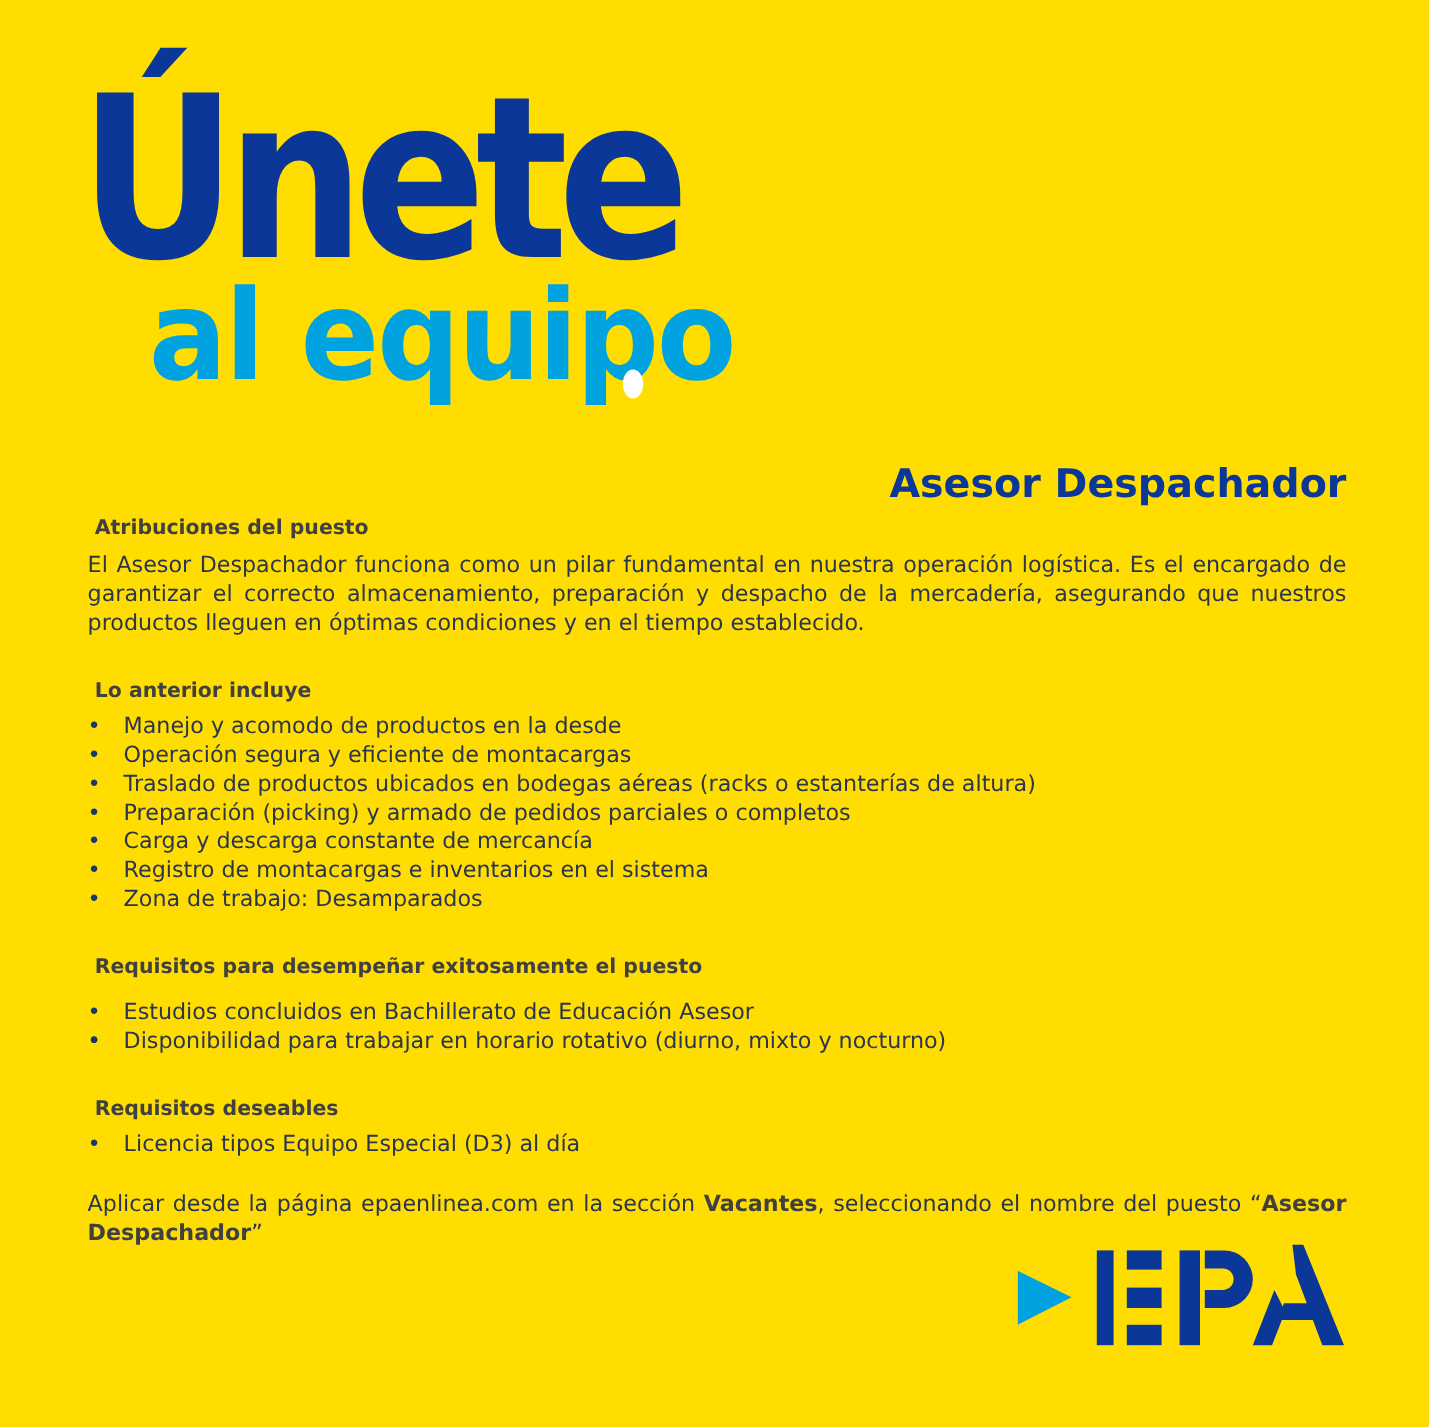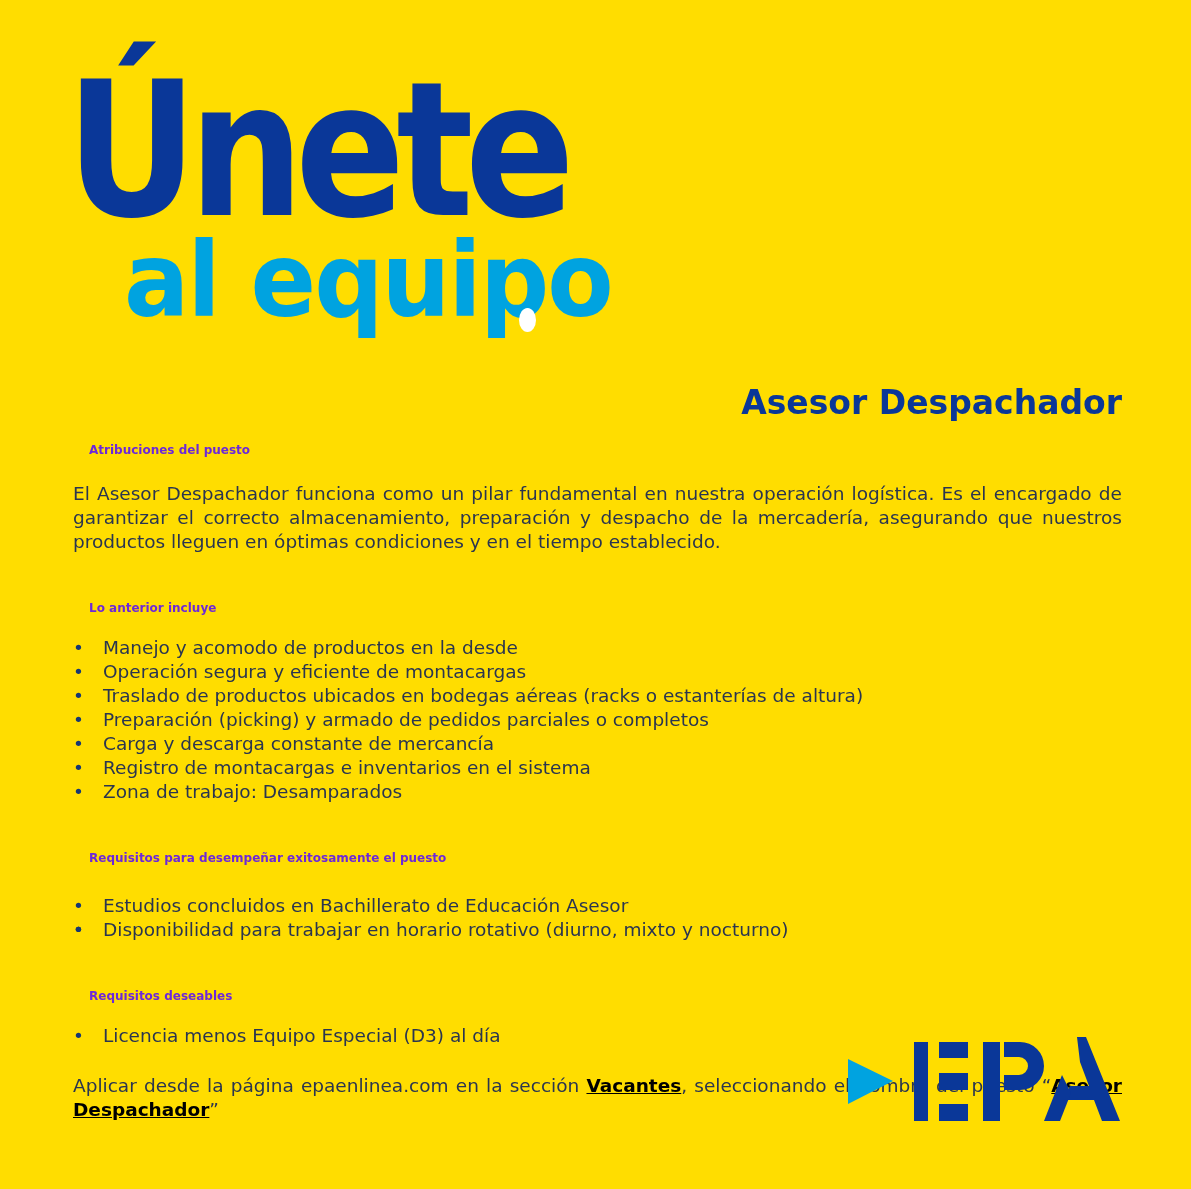--- a/index.html
+++ b/index.html
@@ -43,38 +43,38 @@
     position: absolute; right: 69px; top: 383px;
     font-family: "DejaVu Sans", sans-serif;
     font-weight: bold; font-size: 33px; color: #0A3798;
     white-space: nowrap; letter-spacing: 0px;
   }
   .content {
     position: absolute; left: 73px; top: 422px; width: 1049px;
     font-size: 18.5px; line-height: 24px;
   }
   .section-heading {
-    font-weight: bold; font-size: 12px; color: #6d28d9;
-    margin: 16px; line-height: 24px;
+    font-weight: bold; font-size: 17px; color: #404040;
+    margin: 6px; line-height: 24px;
   }
   .para {
-    margin: 20px 0 0 0; text-align: justify; text-align-last: left;
+    margin: 8px 0 0 0; text-align: justify; text-align-last: left;
     font-size: 18.5px;
   }
   ul.bullets { list-style: none; margin: 0; padding: 0; }
   ul.bullets li { position: relative; padding-left: 30px; white-space: nowrap; }
   ul.bullets li .dot {
     position: absolute; left: 0; top: 0; color: #163872;
   }
   .gap-lg { height: 26px; }
   .gap-md { height: 8px; }
   .apply {
     text-align: justify; text-align-last: left; margin: 0;
   }
-  .apply b { color: #000000; text-decoration: underline; }
+  .apply b { color: #404040; }
   .logo { position: absolute; left: 848px; top: 1037px; width: 272px; height: 85px; }
 </style>
 </head>
 <body>
 
 <div class="hero-line1">Únete</div>
 <div class="hero-line2">al equipo</div>
 <div class="o-dot"></div>
 
 <div class="job-title">Asesor Despachador</div>
@@ -101,21 +101,21 @@
   <ul class="bullets">
     <li><span class="dot">•</span><span>Estudios concluidos en Bachillerato de Educación Asesor</span></li>
     <li><span class="dot">•</span></li>
     <li><span class="dot">•</span></li>
     <li><span class="dot">•</span><span>Disponibilidad para trabajar en horario rotativo (diurno, mixto y nocturno)</span></li>
   </ul>
 
   <div class="gap-lg"></div>
   <h3 class="section-heading">Requisitos deseables</h3>
   <ul class="bullets">
-    <li><span class="dot">•</span><span>Licencia menos Equipo Especial (D3) al día</span></li>
+    <li><span class="dot">•</span><span>Licencia tipos Equipo Especial (D3) al día</span></li>
   </ul>
 
   <div class="gap-lg"></div>
   <p class="apply"><span>Aplicar desde la página epaenlinea.com en la sección </span><b>Vacantes</b><span>, seleccionando el nombre del puesto </span><span>“</span><b>Asesor Despachador</b><span>”</span></p>
 </div>
 
 <svg class="logo" viewBox="848 1037 272 85" width="272" height="85">
   <polygon points="848,1059 893,1081 848,1104" fill="#00A3E0"></polygon>
   <g fill="#0A3798">
     <rect x="914" y="1042" width="14" height="79"></rect>

